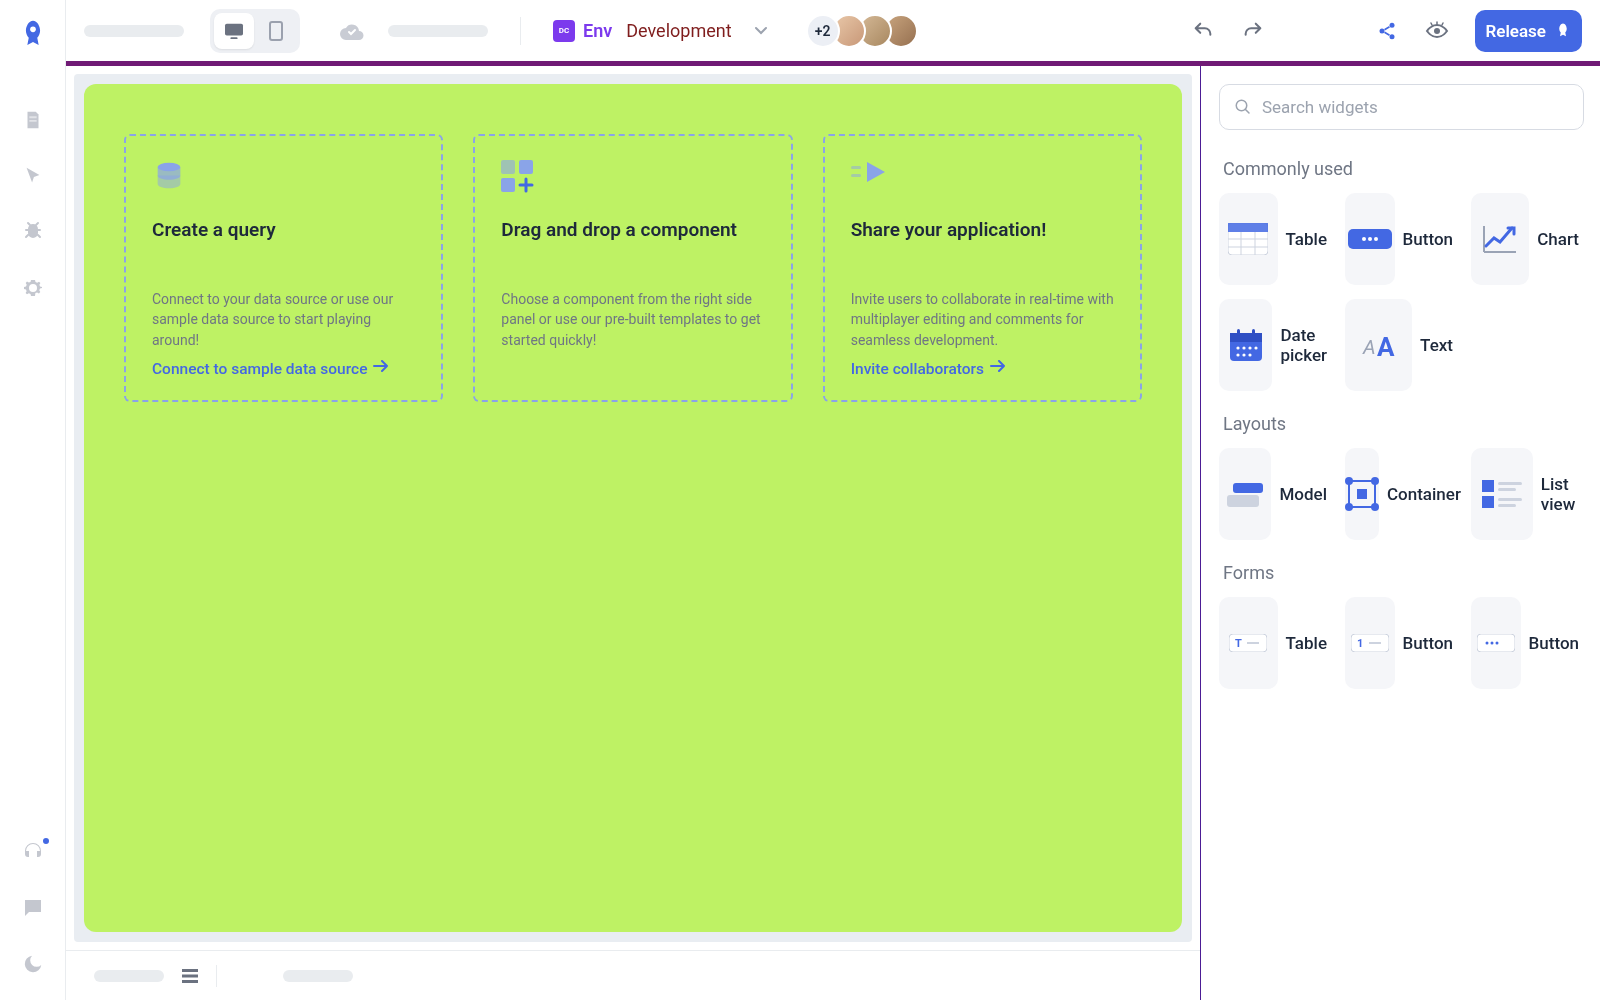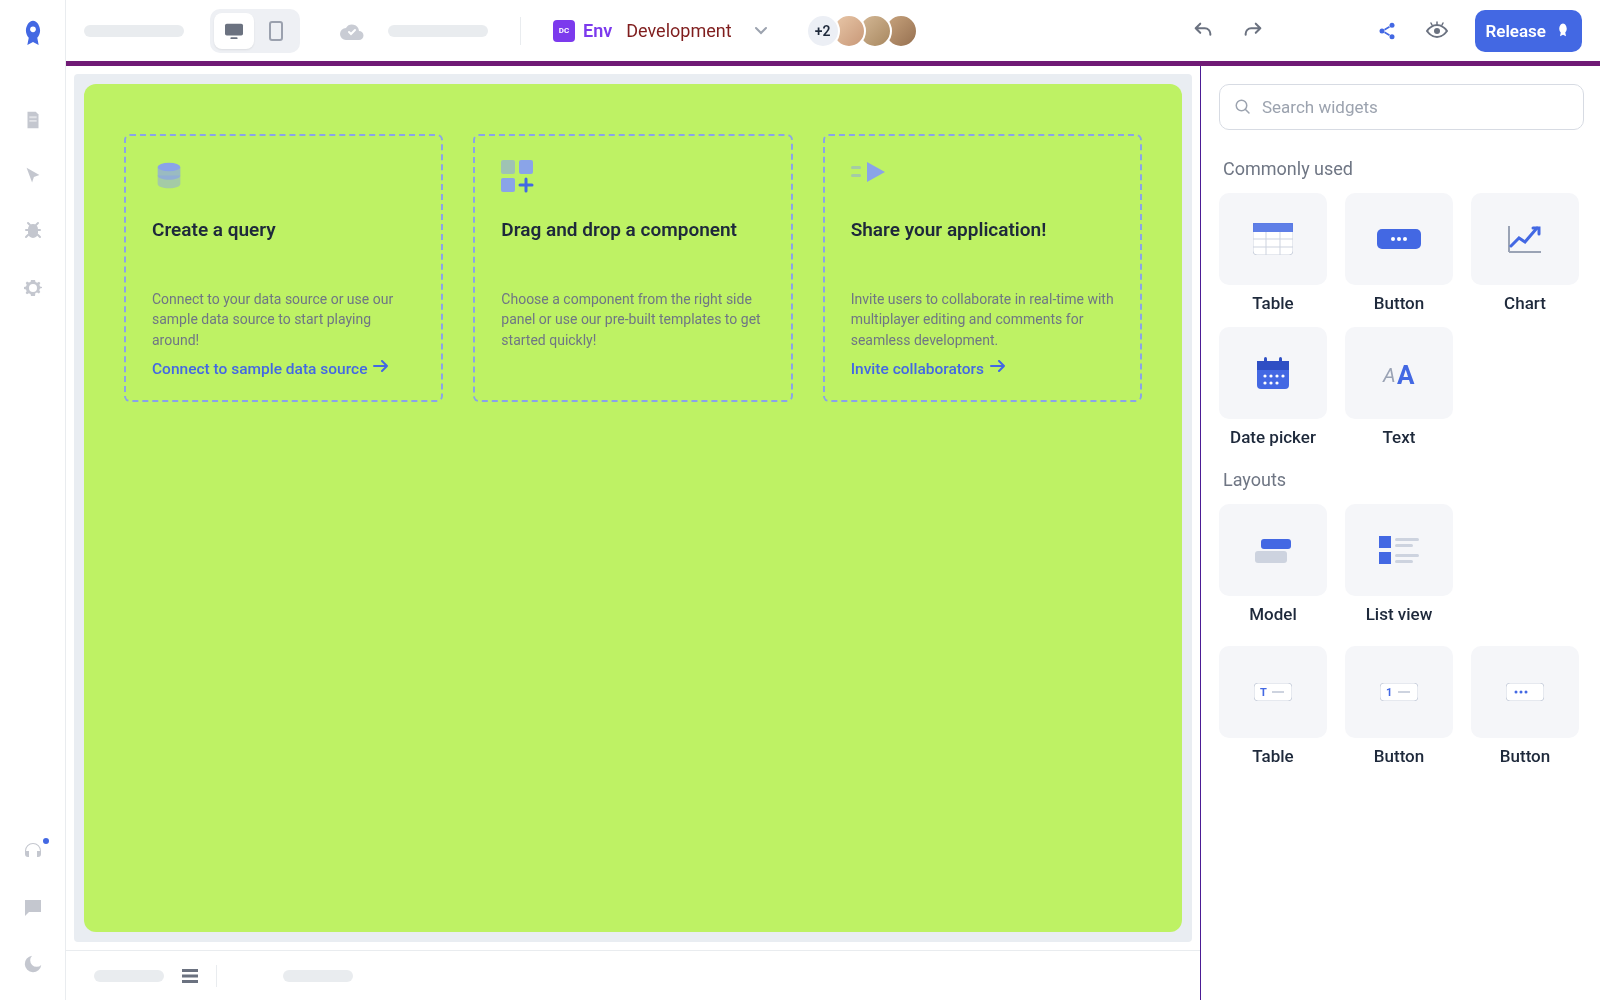--- a/index.html
+++ b/index.html
@@ -53,21 +53,21 @@
 
 .statusbar { height:50px; border-top:1px solid #e9ecef; display:flex; align-items:center; padding:0 28px; gap:18px; }
 
 
 .panel { width:400px; border-left:1px solid #4c1d95; display:flex; flex-direction:column; padding:18px 16px 0 18px; overflow-y:auto; }
 .search { height:46px; border:1px solid #d7dbe3; border-radius:10px; display:flex; align-items:center; padding:0 14px; gap:10px; color:#9ca3af; margin-bottom:28px; }
 .search input { border:none; outline:none; font-size:17px; flex:1; color:#1e293b; background:transparent; }
 .search input::placeholder { color:#9ca3af; }
 .group-head { color:#6f7684; font-size:18px; margin-bottom:14px; padding-left:4px; }
 .widget-grid { display:flex; flex-wrap:wrap; gap:14px 18px; margin-bottom:22px; }
-.widget { width:108px; display:flex; flex-direction:column; align-items:center; gap:8px; }
+.widget { width:108px; display:flex; flex-direction:row; align-items:center; gap:8px; }
 .widget-box { width:108px; height:92px; background:#f5f6f9; border-radius:10px; display:flex; align-items:center; justify-content:center; }
 .widget-label { color:#1e293b; font-size:17px; font-weight:500; }
 
 
 svg { display:block; }
 </style>
 </head>
 <body>
 
 <div class="app">
@@ -347,33 +347,47 @@
             <div class="widget-box">
                 <svg width="36" height="30" viewBox="0 0 36 30">
                   <rect x="0" y="16" width="32" height="12" rx="3" fill="#cdd3df"></rect>
                   <rect x="6" y="4" width="30" height="10" rx="3" fill="#4368E3"></rect>
                 </svg>
               </div>
             <div class="widget-label">Model</div>
           </div>
           <div class="widget">
             <div class="widget-box">
+                <svg width="34" height="34" viewBox="0 0 34 34">
+                  <circle cx="4" cy="4" r="4" fill="#4368E3"></circle>
+                  <circle cx="30" cy="4" r="4" fill="#4368E3"></circle>
+                  <circle cx="4" cy="30" r="4" fill="#4368E3"></circle>
+                  <circle cx="30" cy="30" r="4" fill="#4368E3"></circle>
+                  <rect x="12" y="12" width="10" height="10" fill="#4368E3"></rect>
+                  <path d="M4 4h26M4 30h26M4 4v26M30 4v26" stroke="#4368E3" stroke-width="2"></path>
+                </svg>
+              </div>
+            <div class="widget-label">Container</div>
+          </div>
+          <div class="widget">
+            <div class="widget-box">
                 <svg width="40" height="28" viewBox="0 0 40 28">
                   <rect x="0" y="0" width="12" height="12" fill="#4368E3"></rect>
                   <rect x="0" y="16" width="12" height="12" fill="#4368E3"></rect>
                   <rect x="16" y="2" width="24" height="3" rx="1.5" fill="#cdd3df"></rect>
                   <rect x="16" y="8" width="18" height="3" rx="1.5" fill="#cdd3df"></rect>
                   <rect x="16" y="18" width="24" height="3" rx="1.5" fill="#cdd3df"></rect>
                   <rect x="16" y="24" width="18" height="3" rx="1.5" fill="#cdd3df"></rect>
                 </svg>
               </div>
             <div class="widget-label">List view</div>
           </div>
         </div>
 
+        <div class="group-head">Forms</div>
         <div class="widget-grid">
           <div class="widget">
             <div class="widget-box">
                 <svg width="38" height="18" viewBox="0 0 38 18">
                   <rect width="38" height="18" rx="4" fill="#fff" stroke="#cdd3df"></rect>
                   <text x="6" y="13" font-size="11" fill="#4368E3" font-weight="700">T</text>
                   <rect x="18" y="8" width="12" height="2" fill="#cdd3df"></rect>
                 </svg>
               </div>
             <div class="widget-label">Table</div>

